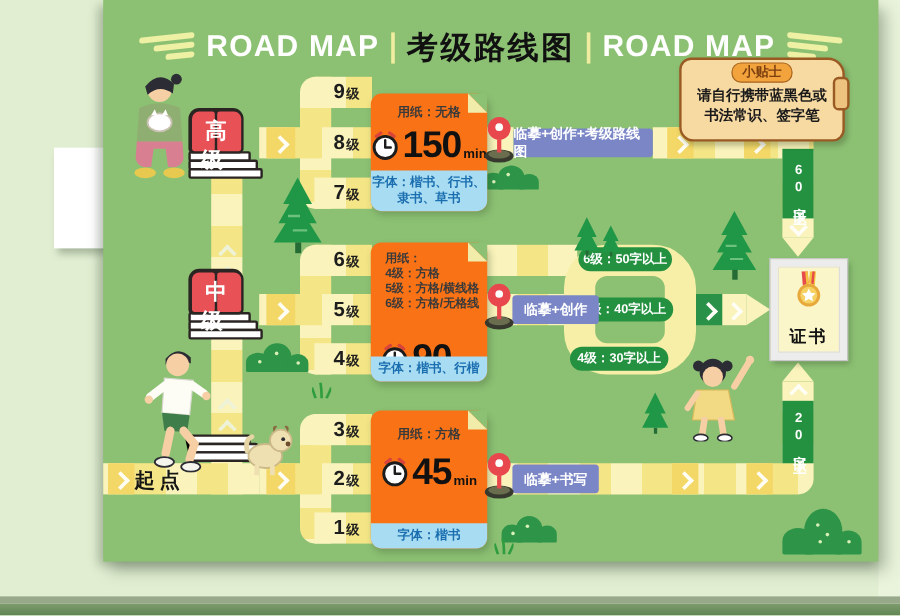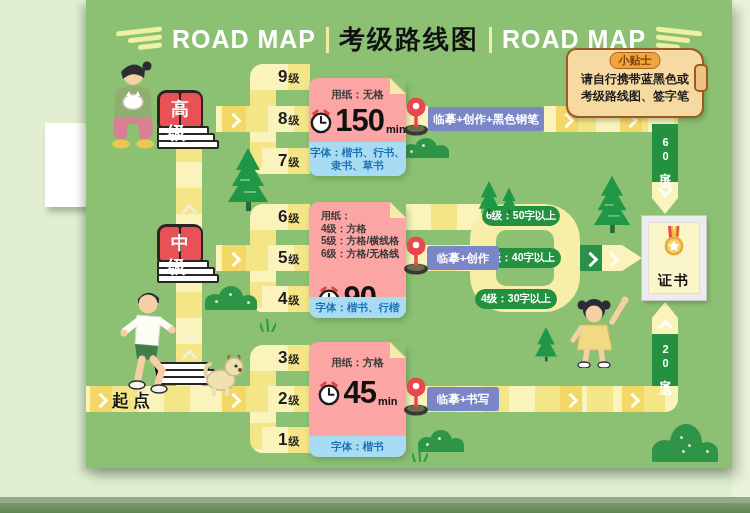--- a/index.html
+++ b/index.html
@@ -18,21 +18,21 @@
   .lvl{position:absolute;display:flex;align-items:baseline;color:#1d1d1d;font-weight:700}
   .lvl .n{font-size:17px} .lvl .s{font-size:11px;margin-left:1px}
   
   .pill{position:absolute;background:#23913f;color:#fff;border-radius:10px;display:flex;align-items:center;
         justify-content:center;font-weight:700;font-size:10.5px;height:20px}
   .vlab{position:absolute;background:#23913f;color:#fff;writing-mode:vertical-rl;text-orientation:upright;
         font-size:11px;font-weight:700;display:flex;align-items:center;justify-content:center;letter-spacing:2px}
   .rlab{position:absolute;background:#7a86c6;color:#fff;font-weight:700;font-size:11.5px;display:flex;
         align-items:center;justify-content:center;border-radius:3px;height:24px}
   
-  .card{position:absolute;width:97px;background:#fca5a5;border-radius:9px;box-shadow:2px 3px 6px rgba(55,80,45,.3)}
+  .card{position:absolute;width:97px;background:#f97316;border-radius:9px;box-shadow:2px 3px 6px rgba(55,80,45,.3)}
   .fold-cut{position:absolute;top:0;right:0;width:0;height:0;border-top:16px solid #8cc173;border-left:16px solid transparent}
   .fold-flap{position:absolute;top:0;right:0;width:0;height:0;border-left:16px solid #f2ecaa;border-top:16px solid transparent}
   .cline{font-size:10.5px;font-weight:700;color:#3a3a3a;text-align:center;line-height:13px}
   .cline2{font-size:10px;font-weight:700;color:#3a3a3a;text-align:left;line-height:12.5px;padding-left:12px}
   .clockrow{display:flex;align-items:center;justify-content:center;gap:2px}
   .tnum{font-size:31px;font-weight:800;color:#111;letter-spacing:-1px}
   .tunit{font-size:11px;font-weight:700;color:#111;align-self:flex-end;padding-bottom:4px}
   .cfoot{position:absolute;left:0;right:0;bottom:0;background:#a8dcf2;border-radius:0 0 9px 9px;
          text-align:center;color:#1b6fb0;font-size:10.5px;font-weight:800;padding:4px 1px;line-height:13px}
   
@@ -263,21 +263,21 @@
         <span class="wbar" style="width:34px"></span>
         <span class="wbar" style="width:24px"></span>
     </div>
   </div>
 
   <div class="abs" style="left:566px;top:48px;width:134px;height:66px;background:#f7d9a2;border:2.5px solid #9a5a24;border-radius:10px 14px 10px 12px;box-shadow:2px 3px 4px rgba(60,70,40,.3)">
     <span class="abs" style="right:-6px;top:14px;width:10px;height:24px;background:#eec27f;border:2px solid #9a5a24;border-radius:5px"></span>
     <div class="abs" style="left:50%;top:2px;transform:translateX(-50%);background:#f2a33c;border:1.5px solid #a8641e;border-radius:8px;padding:0 8px;font-size:11px;font-weight:900;color:#7c3f10;line-height:15px"><span>小贴士</span></div>
     <div class="abs" style="left:0;right:0;top:21px;text-align:center;font-size:12px;font-weight:900;color:#1a1a1a;line-height:17px">
       <div>请自行携带蓝黑色或</div>
-        <div>考级路线图、签字笔</div>
+        <div>书法常识、签字笔</div>
     </div>
   </div>
 
   <div class="book" style="left:157px;top:90px">
     <div class="btop">
         <span class="bh"></span>
         <span class="bh2"></span>
         <span class="bchar">高级</span>
       </div>
     <div class="pg" style="width:48px"></div>
@@ -352,21 +352,21 @@
         </svg>
       <span class="tnum">45</span>
       <span class="tunit">min</span>
     </div>
     <div class="cfoot">
         <div>字体：楷书</div>
       </div>
   </div>
 
   <div class="rlab" style="left:428px;top:107px;width:116px">
-      <span>临摹+创作+黑色钢笔</span>
+      <span>临摹+创作+考级路线图</span>
     </div>
   <div class="rlab" style="left:427px;top:387px;width:72px">
       <span>临摹+书写</span>
     </div>
   <div class="rlab" style="left:427px;top:246px;width:72px">
       <span>临摹+创作</span>
     </div>
 
   <svg class="abs" style="left:403px;top:94px;z-index:3" width="26" height="42" viewBox="0 0 26 42">
     <ellipse cx="13" cy="36" rx="12" ry="5.5" fill="#38392e"></ellipse>

